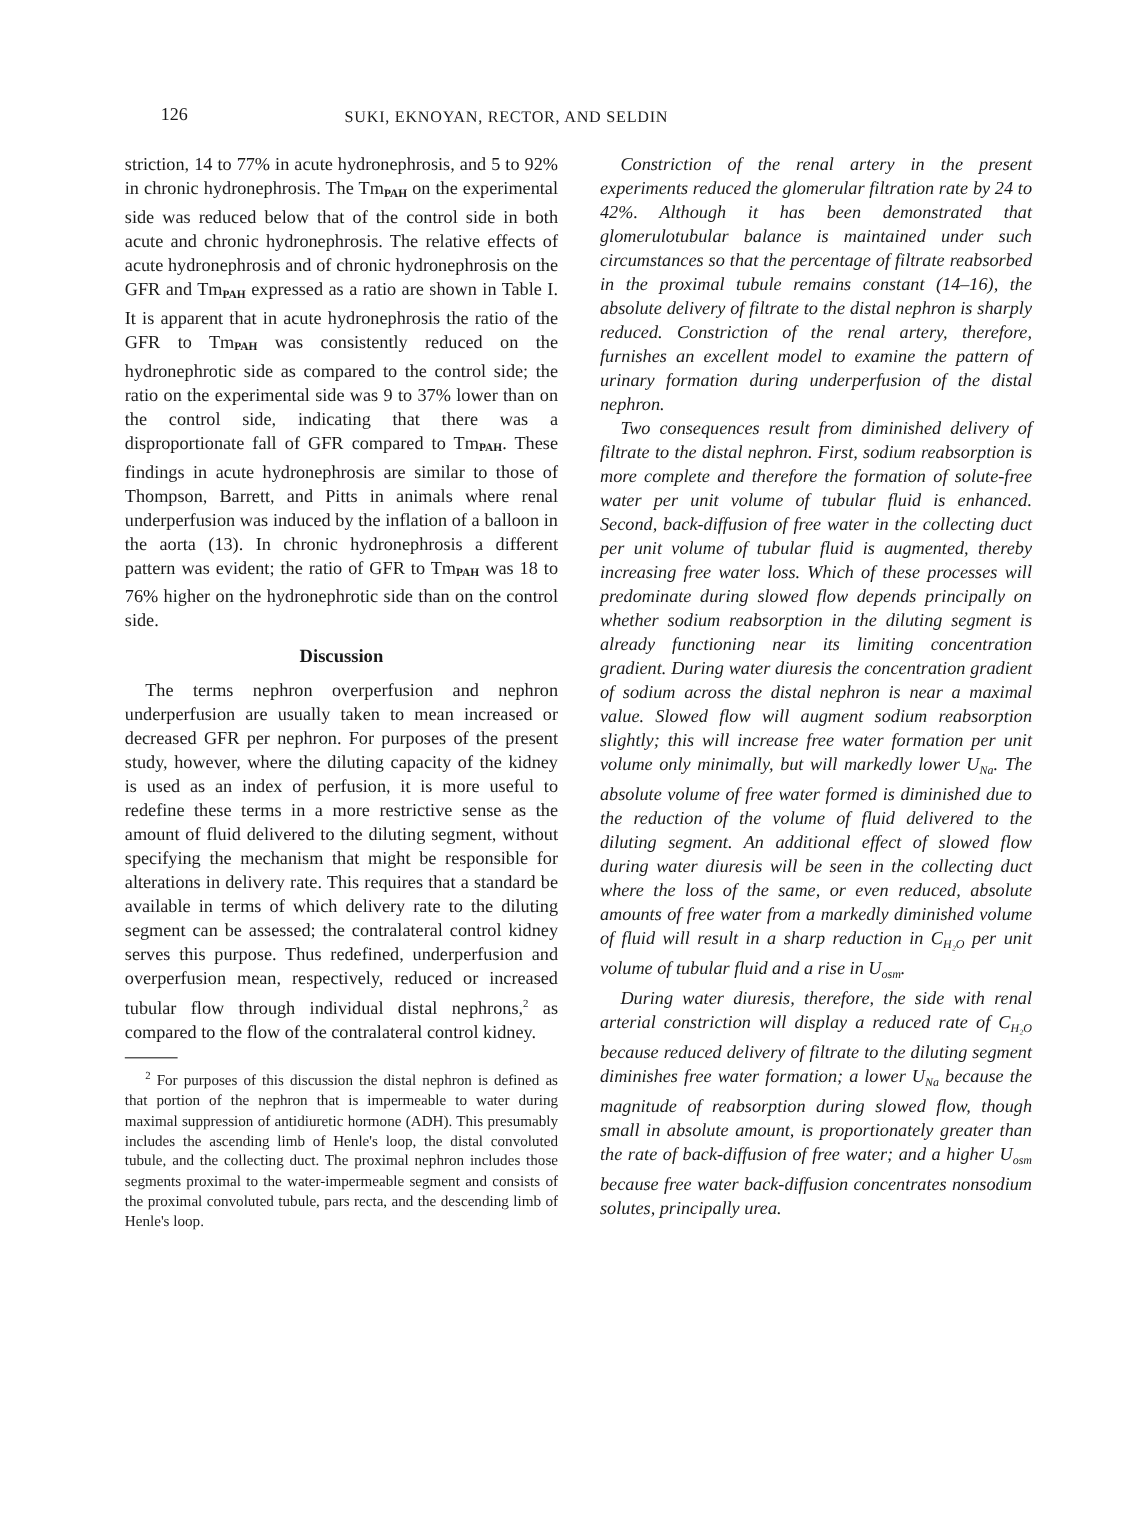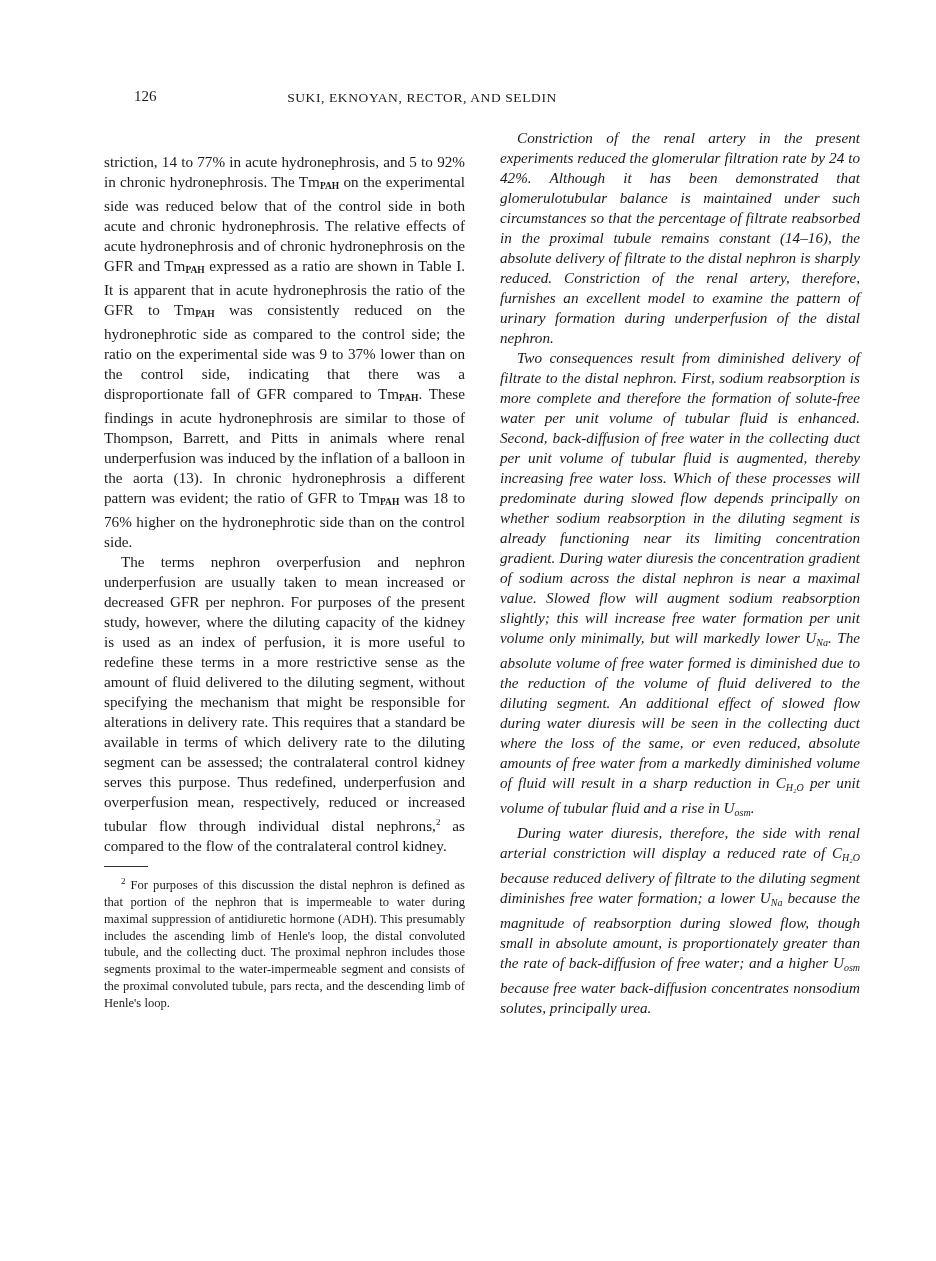--- a/index.html
+++ b/index.html
@@ -6,37 +6,38 @@
   body { width: 936px; height: 1261px; position: relative; overflow: hidden;
          font-family: "Liberation Serif", "DejaVu Serif", serif; color: #1a1a1a; }
   .page-num { position: absolute; left: 104px; top: 88px; font-size: 15px; margin-left: 30px; }
   .running-head { position: absolute; left: 0; width: 844px; top: 90px; text-align: center;
                   font-size: 13.5px; letter-spacing: 0.6px; }
   .col { position: absolute; top: 128px; width: 361px; font-size: 15.2px; line-height: 20px;
          text-align: justify; hyphens: manual; }
   .col.left { left: 104px; }
   .col.right { left: 500px; width: 360px; font-style: italic; }
   .col p { margin: 0; text-indent: 17px; }
-  .col p.noindent { text-indent: 0; margin-top: 24px; }
+  .col p.noindent { text-indent: 0; }
   .heading { text-align: center; font-weight: bold; font-size: 15.5px; margin: 10px 0 8px 0; }
   .fn-rule { width: 44px; border-top: 1px solid #333; margin: 10px 0 6px 0; }
   .footnote { font-size: 12.6px; line-height: 16.8px; text-align: justify; text-indent: 17px; margin: 0; }
   sub.sc { font-size: 9.5px; font-variant: small-caps; font-weight: bold; vertical-align: -2px; }
   sub.lc { font-size: 10px; vertical-align: -3px; margin-top: 24px; }
   sup { font-size: 9px; }
 </style>
 </head>
 <body>
 
 <div class="page-num">126</div>
 <div class="running-head">SUKI, EKNOYAN, RECTOR, AND SELDIN</div>
 
 <div class="col left">
   <p class="noindent"><span>striction, 14 to 77% in acute hydronephrosis, and 5 to 92% in chronic hydronephrosis. The Tm</span><sub class="sc">PAH</sub><span> on the experimental side was reduced below that of the control side in both acute and chronic hydronephrosis. The relative effects of acute hydronephrosis and of chronic hydronephrosis on the GFR and Tm</span><sub class="sc">PAH</sub><span> expressed as a ratio are shown in Table I. It is apparent that in acute hydronephrosis the ratio of the GFR to Tm</span><sub class="sc">PAH</sub><span> was consistently reduced on the hydronephrotic side as compared to the control side; the ratio on the experimental side was 9 to 37% lower than on the control side, indicating that there was a disproportionate fall of GFR compared to Tm</span><sub class="sc">PAH</sub><span>. These findings in acute hydronephrosis are similar to those of Thompson, Barrett, and Pitts in animals where renal underperfusion was induced by the inflation of a balloon in the aorta (13). In chronic hydronephrosis a different pattern was evident; the ratio of GFR to Tm</span><sub class="sc">PAH</sub><span> was 18 to 76% higher on the hydronephrotic side than on the control side.</span></p>
 
+  <div class="heading">Discussion</div>
 
   <p><span>The terms nephron overperfusion and nephron underperfusion are usually taken to mean increased or decreased GFR per nephron. For purposes of the present study, however, where the diluting capacity of the kidney is used as an index of perfusion, it is more useful to redefine these terms in a more restrictive sense as the amount of fluid delivered to the diluting segment, without specifying the mechanism that might be responsible for alterations in delivery rate. This requires that a standard be available in terms of which delivery rate to the diluting segment can be assessed; the contralateral control kidney serves this purpose. Thus redefined, underperfusion and overperfusion mean, respectively, reduced or increased tubular flow through individual distal nephrons,</span><sup>2</sup><span> as compared to the flow of the contralateral control kidney.</span></p>
 
   <div class="fn-rule"></div>
   <p class="footnote"><sup>2</sup><span> For purposes of this discussion the distal nephron is defined as that portion of the nephron that is impermeable to water during maximal suppression of antidiuretic hormone (ADH). This presumably includes the ascending limb of Henle's loop, the distal convoluted tubule, and the collecting duct. The proximal nephron includes those segments proximal to the water-impermeable segment and consists of the proximal convoluted tubule, pars recta, and the descending limb of Henle's loop.</span></p>
 </div>
 
 <div class="col right">
   <p>Constriction of the renal artery in the present experiments reduced the glomerular filtration rate by 24 to 42%. Although it has been demonstrated that glomerulotubular balance is maintained under such circumstances so that the percentage of filtrate reabsorbed in the proximal tubule remains constant (14–16), the absolute delivery of filtrate to the distal nephron is sharply reduced. Constriction of the renal artery, therefore, furnishes an excellent model to examine the pattern of urinary formation during underperfusion of the distal nephron.</p>
 

